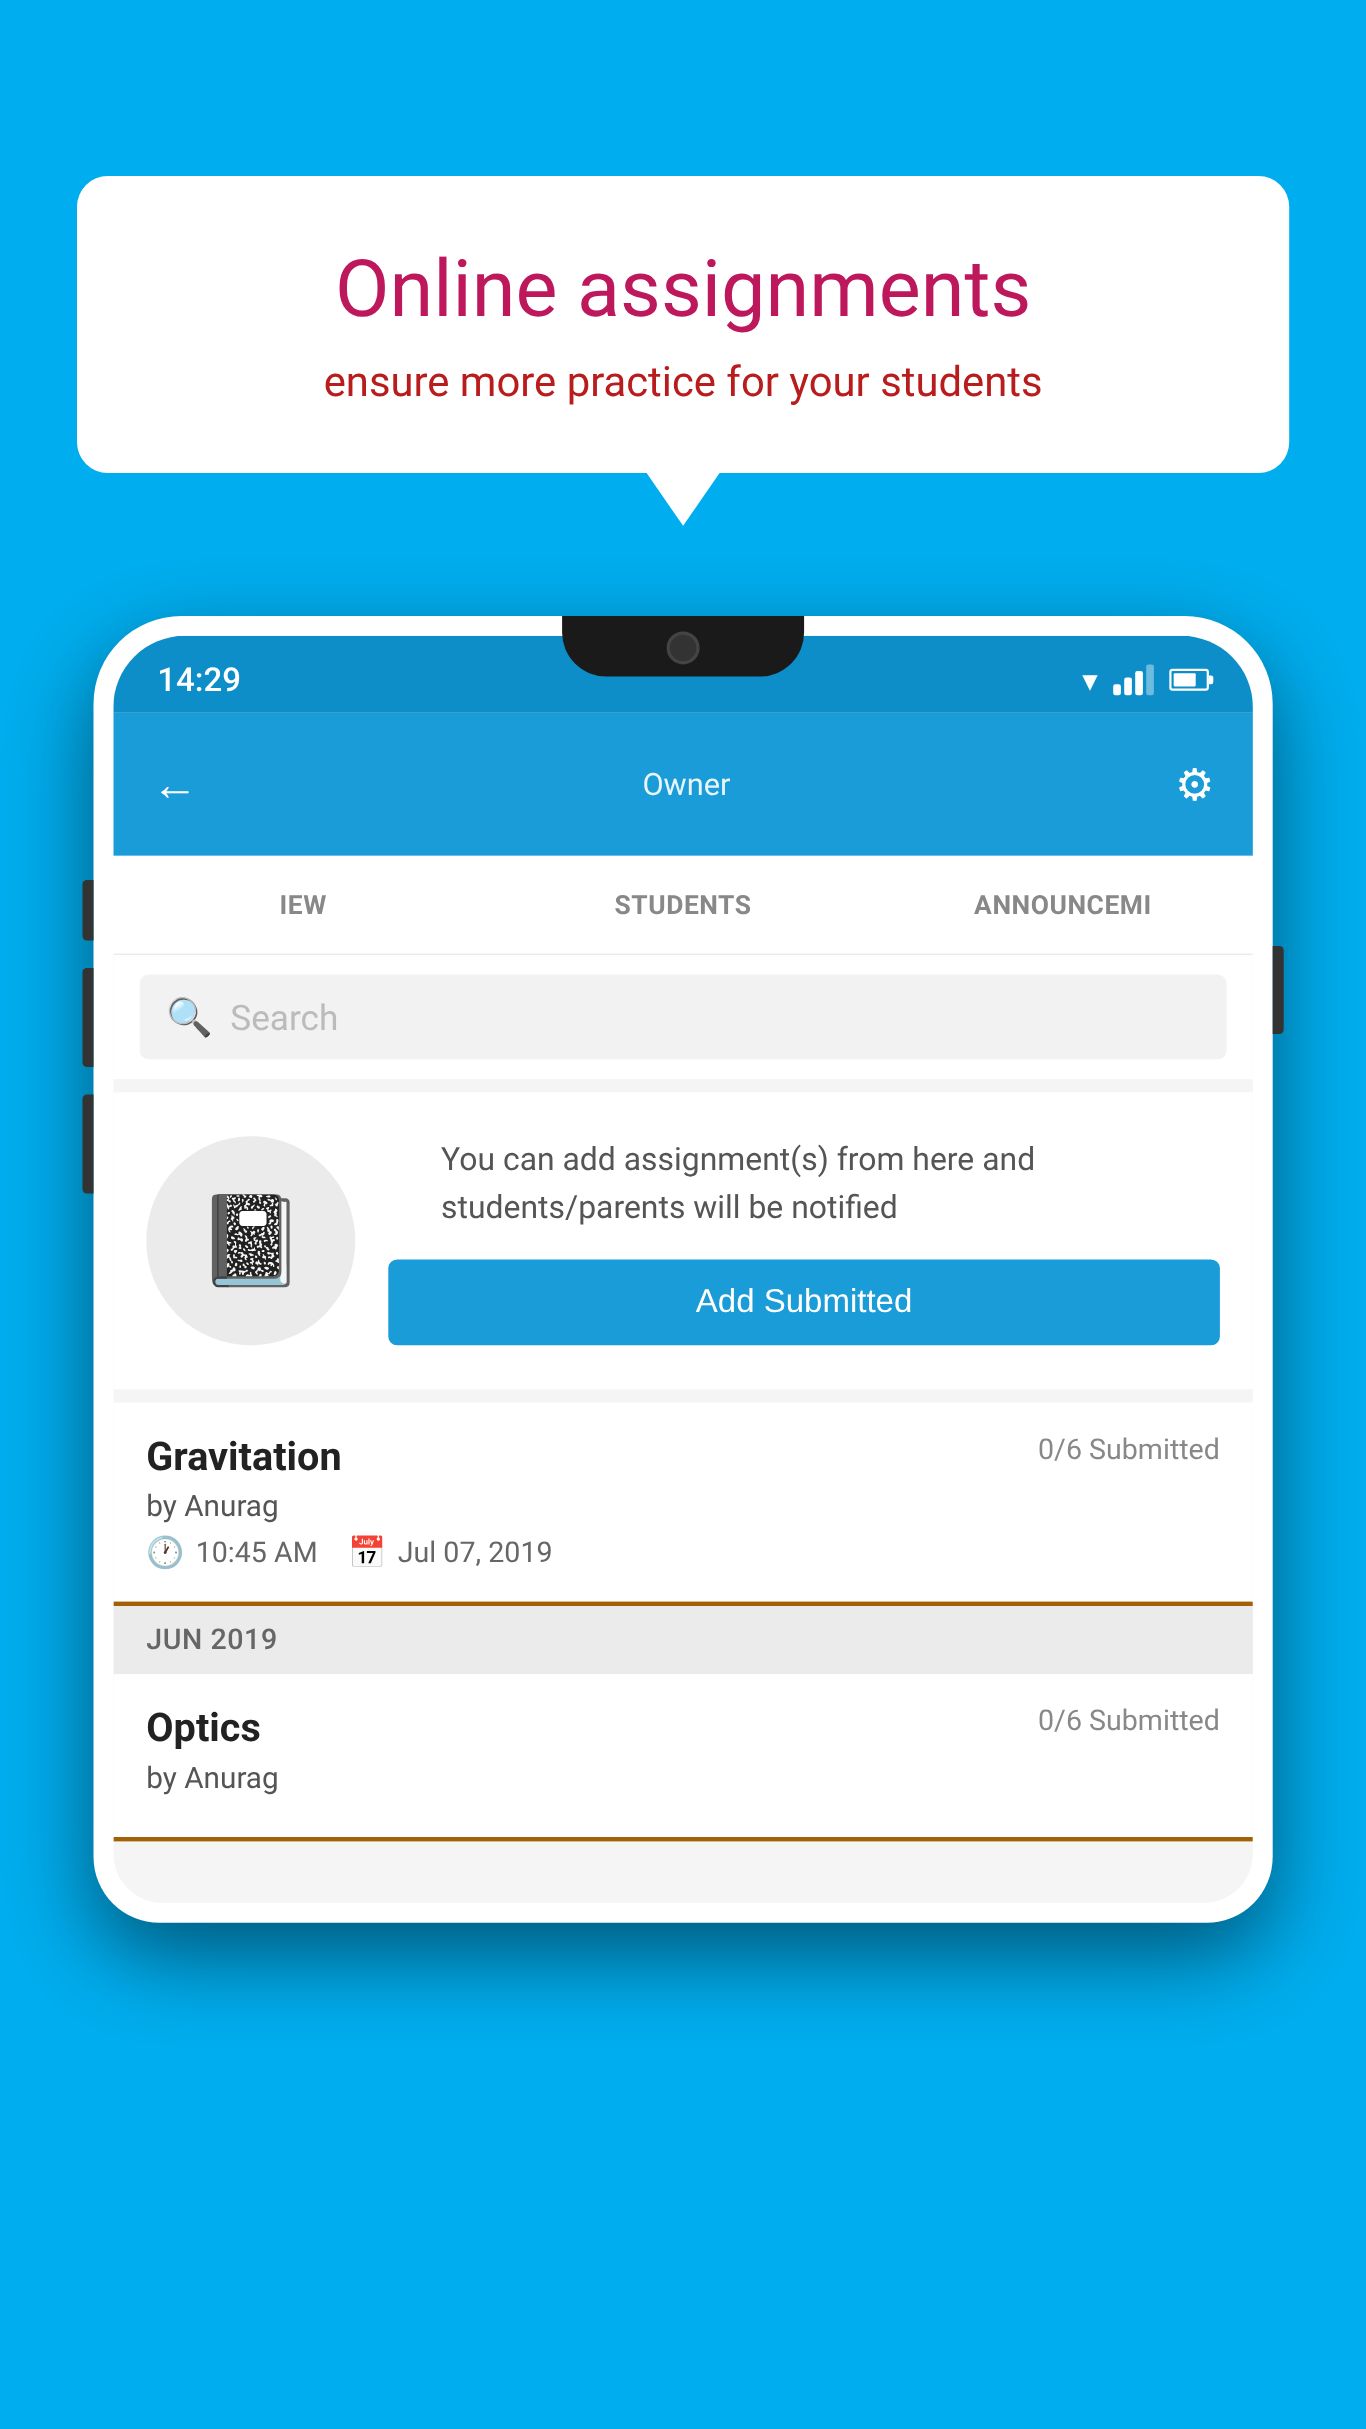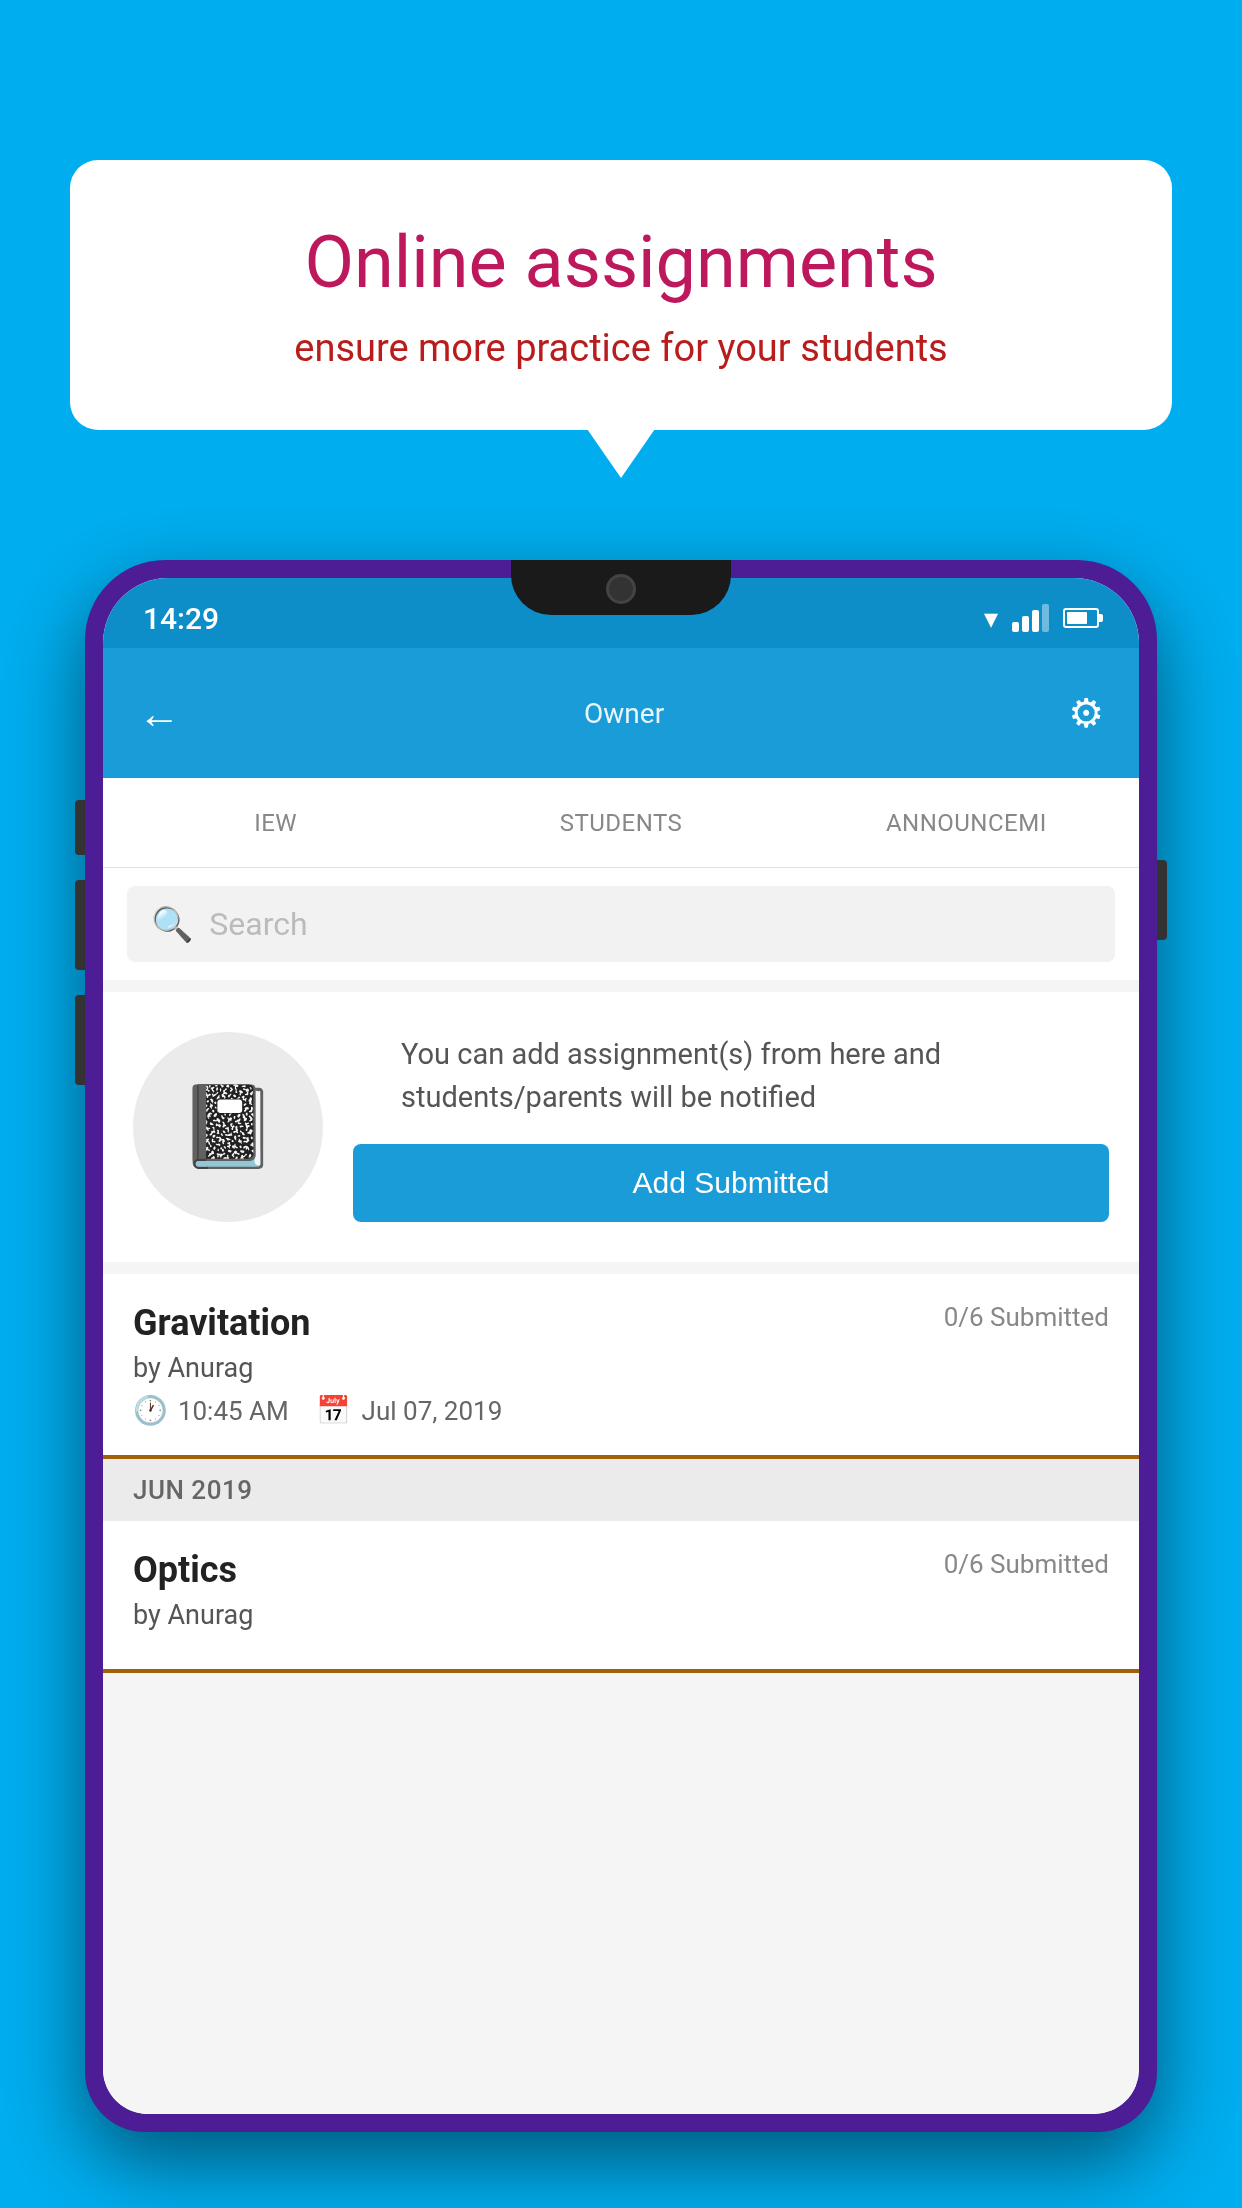--- a/index.html
+++ b/index.html
@@ -63,24 +63,24 @@
     
     .phone-container {
       position: absolute;
       top: 560px;
       left: 85px;
       right: 85px;
       bottom: 0;
     }
 
     .phone-outer {
-      background: #4c1d95;
+      background: #ffffff;
       border-radius: 80px 80px 60px 60px;
       width: 100%;
-      height: 1572px;
+      height: 1188px;
       position: relative;
       padding: 18px;
       box-shadow: 0 30px 80px rgba(0,0,0,0.5);
     }
 
     
     .phone-notch {
       position: absolute;
       top: 0;
       left: 50%;
@@ -225,21 +225,21 @@
       border-bottom: 1px solid #e0e0e0;
       overflow: hidden;
     }
 
     .tab-item {
       flex: 1;
       display: flex;
       align-items: center;
       justify-content: center;
       font-size: 24px;
-      font-weight: 400;
+      font-weight: 700;
       color: #888;
       cursor: pointer;
       position: relative;
       letter-spacing: 0.5px;
     }
 
     .tab-item.active {
       color: #1a9cd8;
     }
 

